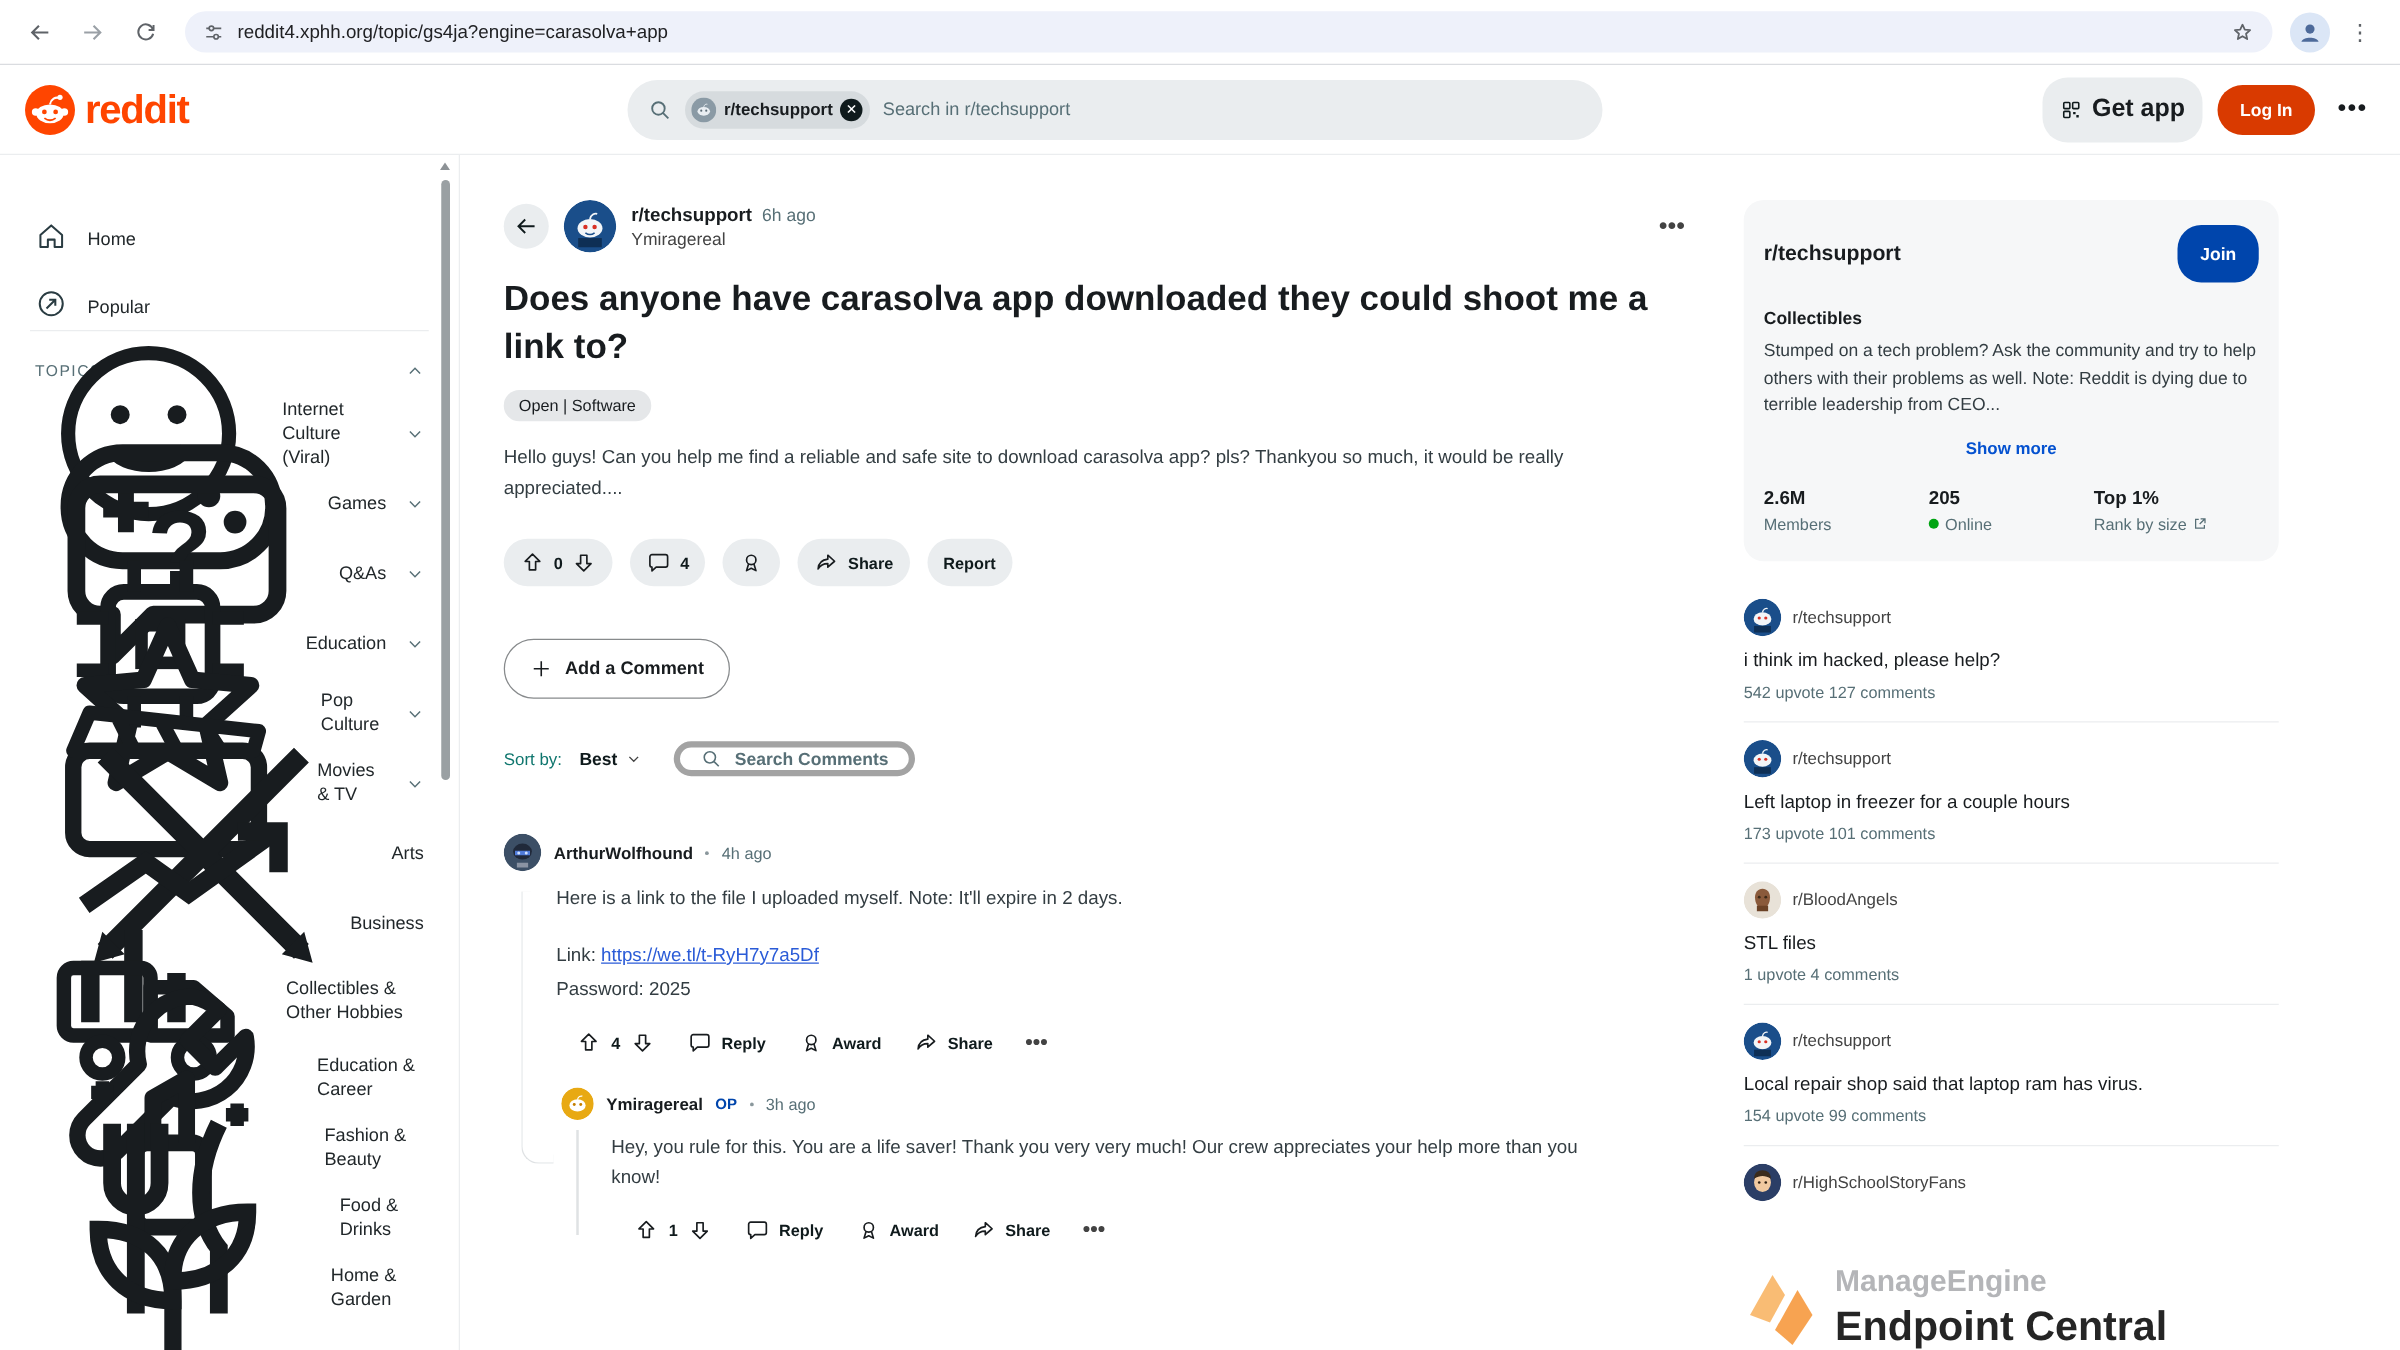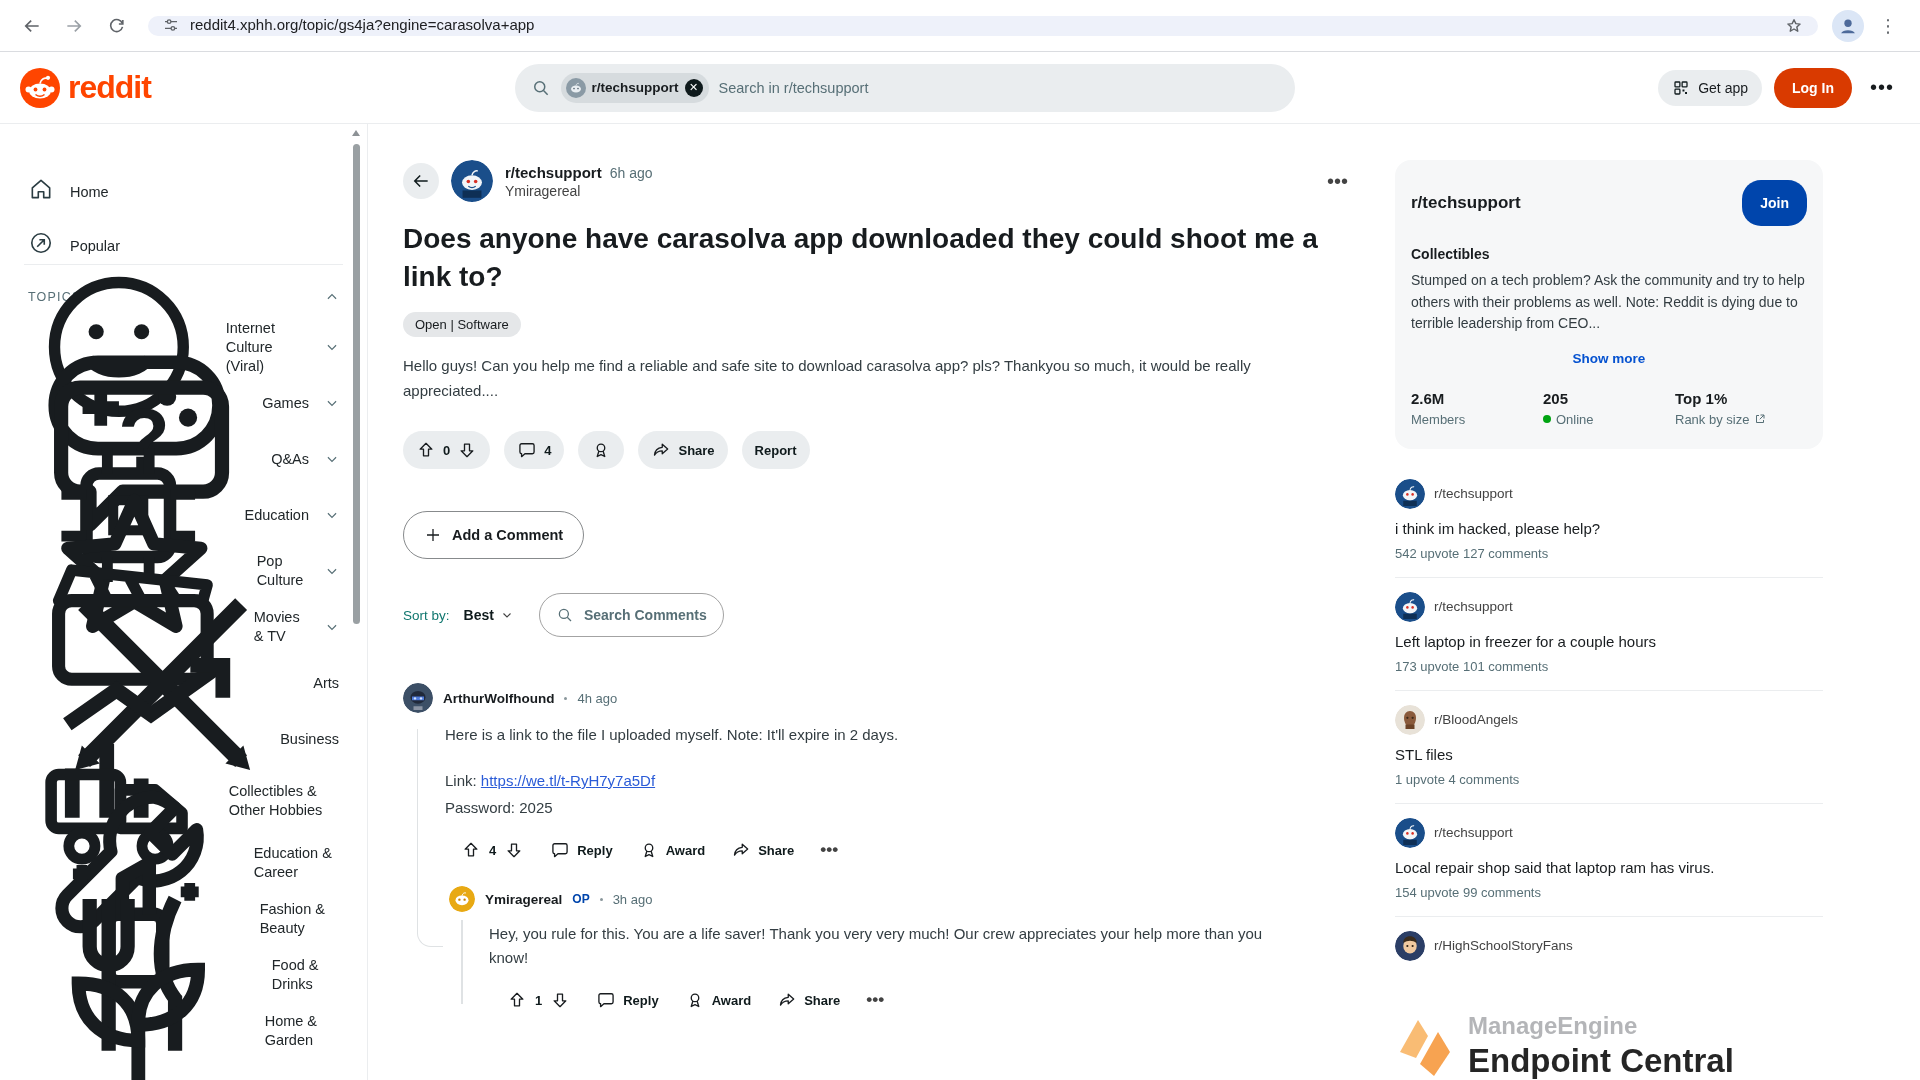--- a/index.html
+++ b/index.html
@@ -5,22 +5,22 @@
   * { margin:0; padding:0; box-sizing:border-box; }
   html,body { width:1920px; height:1080px; overflow:hidden; background:#fff;
     font-family:"Liberation Sans", sans-serif; color:#181c1f; }
 
   
   .browser-bar { height:52px; display:flex; align-items:center; padding:0 14px;
     gap:6px; border-bottom:1px solid #dadce0; background:#fff; }
   .nav-btn { width:36px; height:36px; border-radius:50%; display:flex;
     align-items:center; justify-content:center; color:#5f6368; flex:0 0 auto; }
   .nav-btn.dim { color:#9aa0a6; }
-  .omnibox { flex:1; height:20px; background:#eef1fa; border-radius:18px;
-    display:flex; padding:0 14px; gap:10px; margin:16px 8px; }
+  .omnibox { flex:1; height:33px; background:#eef1fa; border-radius:18px;
+    display:flex; align-items:center; padding:0 14px; gap:10px; margin:16px 8px; }
   .omni-url { font-size:15px; color:#202124; }
   .omni-spacer { flex:1; }
   .profile-btn { width:32px; height:32px; border-radius:50%; background:#dbe6f6;
     display:flex; align-items:center; justify-content:center; flex:0 0 auto; }
   .kebab-v { font-size:18px; color:#5f6368; }
 
   
   .reddit-header { height:72px; display:flex; align-items:center; padding:0 20px;
     border-bottom:1px solid #ebedef; background:#fff; }
   .logo { display:flex; align-items:center; gap:8px; }
@@ -28,22 +28,22 @@
   .hdr-spacer { flex:1; }
   .search-bar { width:780px; height:48px; background:#eaedef; border-radius:24px;
     display:flex; align-items:center; padding:0 16px; gap:10px; }
   .search-chip { height:30px; background:#d6dbde; border-radius:15px; display:flex;
     align-items:center; gap:6px; padding:0 6px 0 5px; }
   .chip-label { font-size:13.5px; font-weight:700; }
   .chip-close { width:18px; height:18px; border-radius:50%; background:#0f1a1c;
     color:#fff; font-size:11px; display:flex; align-items:center; justify-content:center; }
   .search-ph { font-size:14.5px; color:#576f76; }
   .hdr-right { display:flex; align-items:center; gap:12px; }
-  .get-app { height:36px; border-radius:20px; background:#eaedef; display:flex;
-    align-items:center; gap:8px; padding:0 14px; font-size:14px; font-weight:400; }
+  .get-app { height:52px; border-radius:20px; background:#eaedef; display:flex;
+    align-items:center; gap:8px; padding:0 14px; font-size:20px; font-weight:700; }
   .login-btn { height:40px; border-radius:20px; background:#d93a00; color:#fff;
     display:flex; align-items:center; padding:0 18px; font-size:14px; font-weight:700; }
   .kebab-h { font-size:20px; color:#181c1f; letter-spacing:1px; padding:0 6px; }
 
   
   .main-area { display:flex; height:956px; position:relative; }
 
   
   .sidebar { width:368px; border-right:1px solid #ebedef; padding-top:24px;
     position:relative; flex:0 0 auto; }
@@ -83,21 +83,21 @@
   .pill .ic { width:20px; height:20px; color:#181c1f; }
   .add-comment { margin-top:42px; display:inline-flex; align-items:center; gap:10px;
     height:48px; border:1px solid #878a8c; border-radius:24px; padding:0 20px;
     font-size:14.5px; font-weight:600; background:#fff; }
   .add-comment .ic { width:18px; height:18px; }
   .sort-row { margin-top:34px; display:flex; align-items:center; }
   .sort-label { font-size:13.5px; color:#0f766e; }
   .sort-value { margin-left:14px; display:flex; align-items:center; gap:7px;
     font-size:14px; font-weight:700; color:#0f1a1c; }
   .sort-value .chev { margin:0; width:12px; height:12px; color:#434343; }
-  .search-comments { margin-left:26px; height:44px; border:1px solid #a3a3a3;
+  .search-comments { margin-left:26px; height:28px; border:5px solid #a3a3a3;
     border-radius:22px; display:flex; align-items:center; gap:10px; padding:0 16px;
     background:#fff; }
   .search-comments .sc-ph { font-size:14px; color:#576f76; font-weight:600; }
   .search-comments .ic { width:18px; height:18px; color:#576f76; }
 
   
   .comments { margin-top:46px; position:relative; }
   .comment { position:relative; }
   .thread-elbow { position:absolute; left:14px; top:46px; width:26px; height:218px;
     border-left:1.5px solid #dfe2e4; border-bottom:1.5px solid #dfe2e4;

